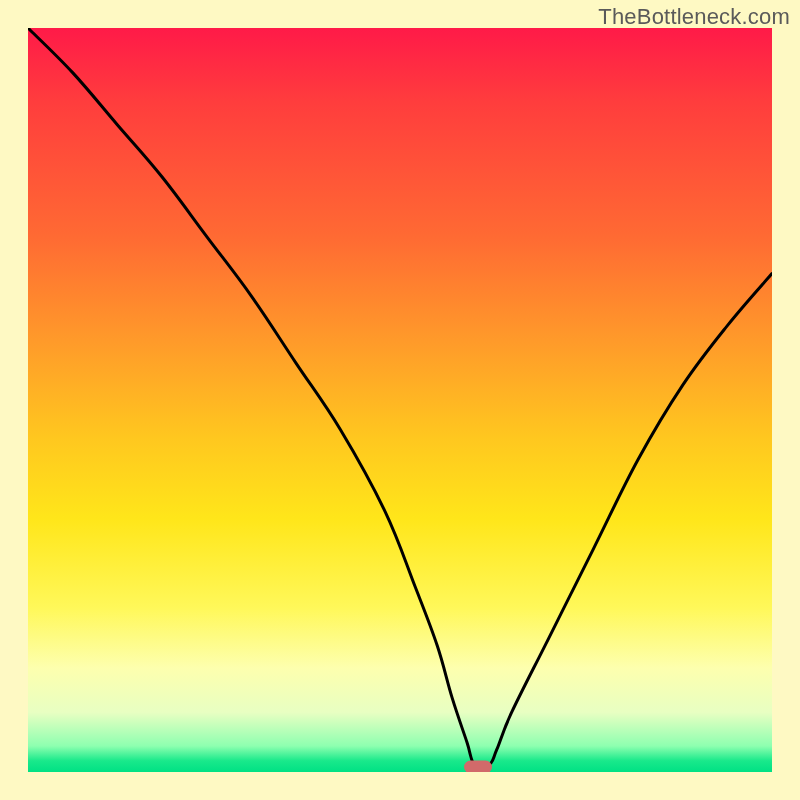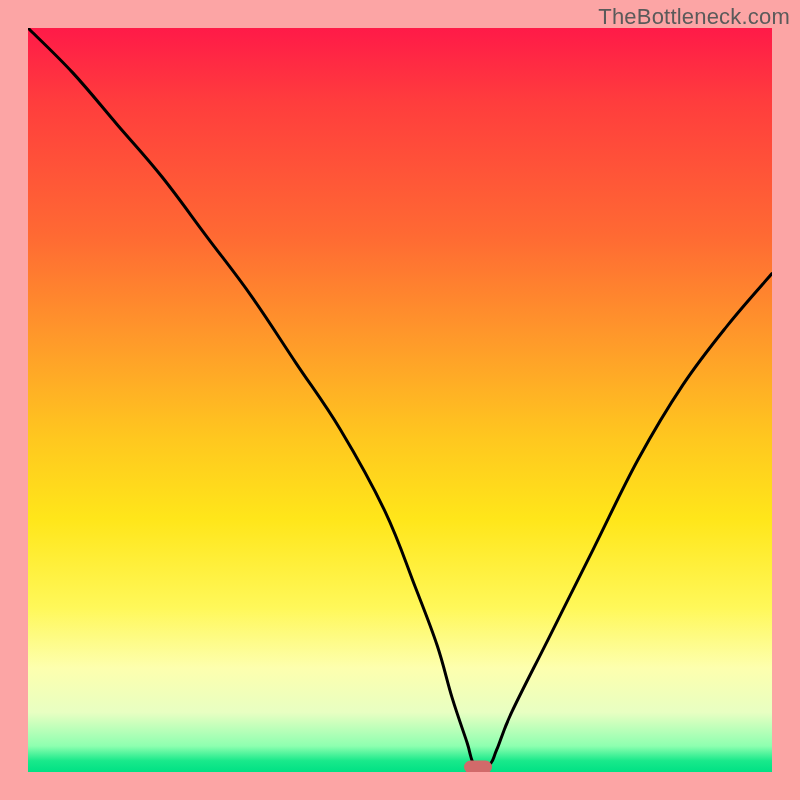--- a/index.html
+++ b/index.html
@@ -8,21 +8,21 @@
     width: 800px;
     height: 800px;
     overflow: hidden;
     background: #000;
     font-family: Arial, Helvetica, sans-serif;
   }
   .frame {
     position: relative;
     width: 800px;
     height: 800px;
-    background: #fca5a5;
+    background: #fef9c3;
   }
   .plot-area {
     position: absolute;
     left: 28px;
     top: 28px;
     width: 744px;
     height: 744px;
     overflow: hidden;
   }
   .gradient-bg {

